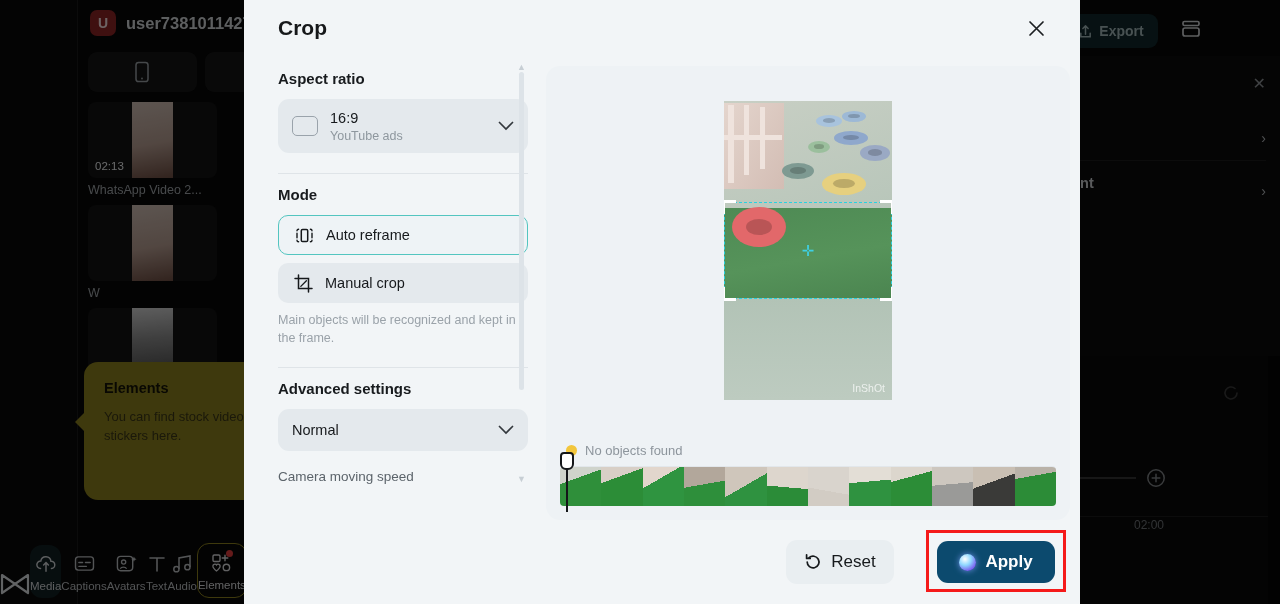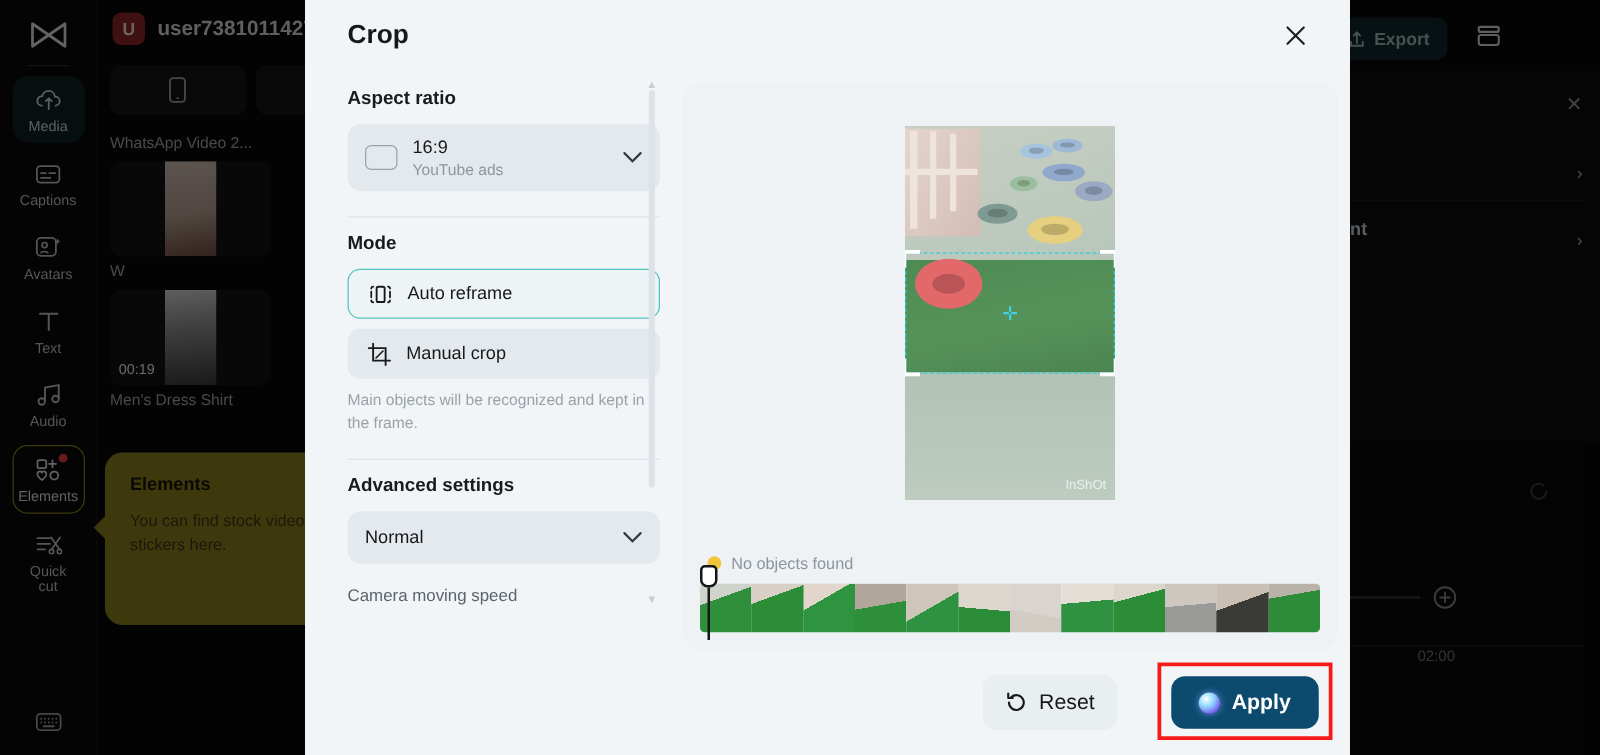--- a/index.html
+++ b/index.html
@@ -11,21 +11,21 @@
   #app { position: relative; width: 1280px; height: 604px; background: #050505; }
 
   
   .bg-layer { position: absolute; inset: 0; }
   .dim { position: absolute; inset: 0; background: rgba(0,0,0,0.55); z-index: 40; pointer-events: none; }
 
   
   .rail {
     position: absolute; left: 0; top: 0; width: 78px; height: 604px;
     background: #0a0a0a; border-right: 1px solid #191919;
-    display: flex; flex-direction: column; align-items: center; z-index: 5;
+    display: flex; align-items: flex-end; z-index: 5;
   }
   .logo { margin-top: 8px; width: 40px; height: 40px; display: flex; align-items: center; justify-content: center; }
   .rail-sep { width: 34px; height: 1px; background: #2a2a2a; margin: 4px 0 8px; }
   .rail-item {
     width: 58px; padding: 8px 0 6px; margin-bottom: 6px; border-radius: 12px;
     display: flex; flex-direction: column; align-items: center; gap: 5px;
     color: #b9bcbf; font-size: 11.5px; line-height: 1.05; text-align: center;
     position: relative;
   }
   .rail-item .ic { width: 22px; height: 22px; display: flex; align-items: center; justify-content: center; }
@@ -370,20 +370,24 @@
           <span>
             <svg width="24" height="18" viewBox="0 0 24 18">
                 <rect x="1.5" y="4" width="14" height="11" rx="2.5" fill="none" stroke="#9aa0a4" stroke-width="1.5"></rect>
                 <path d="M16.5 9.5l5.5-3.5v7.5l-5.5-3.5z" fill="none" stroke="#9aa0a4" stroke-width="1.5" stroke-linejoin="round"></path>
               </svg>
           </span>
         </div>
       </div>
       <div class="thumbs">
         <div class="thumb-cell">
+          <div class="thumb t1">
+            <div class="strip"></div>
+            <span class="dur">02:13</span>
+          </div>
           <div class="thumb-name">WhatsApp Video 2...</div>
         </div>
         <div class="thumb-cell">
           <div class="thumb t1">
               <div class="strip"></div>
             </div>
           <div class="thumb-name">W</div>
         </div>
         <div class="thumb-cell">
           <div class="thumb t2">

